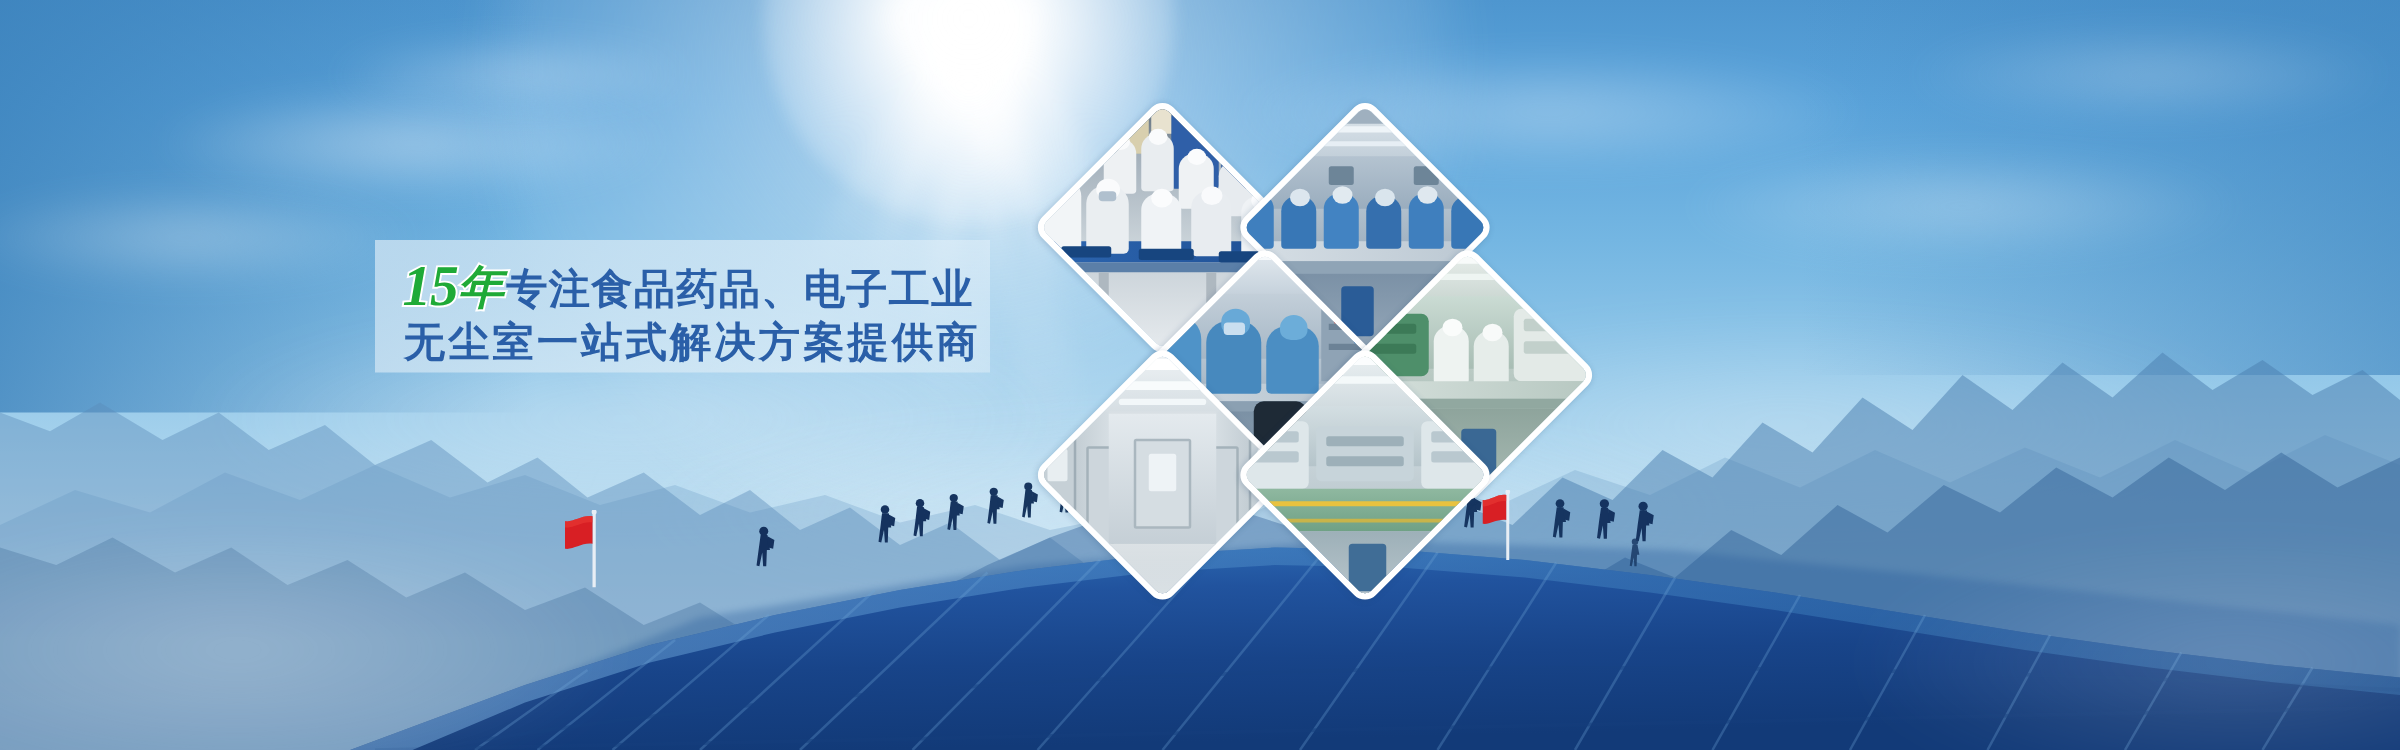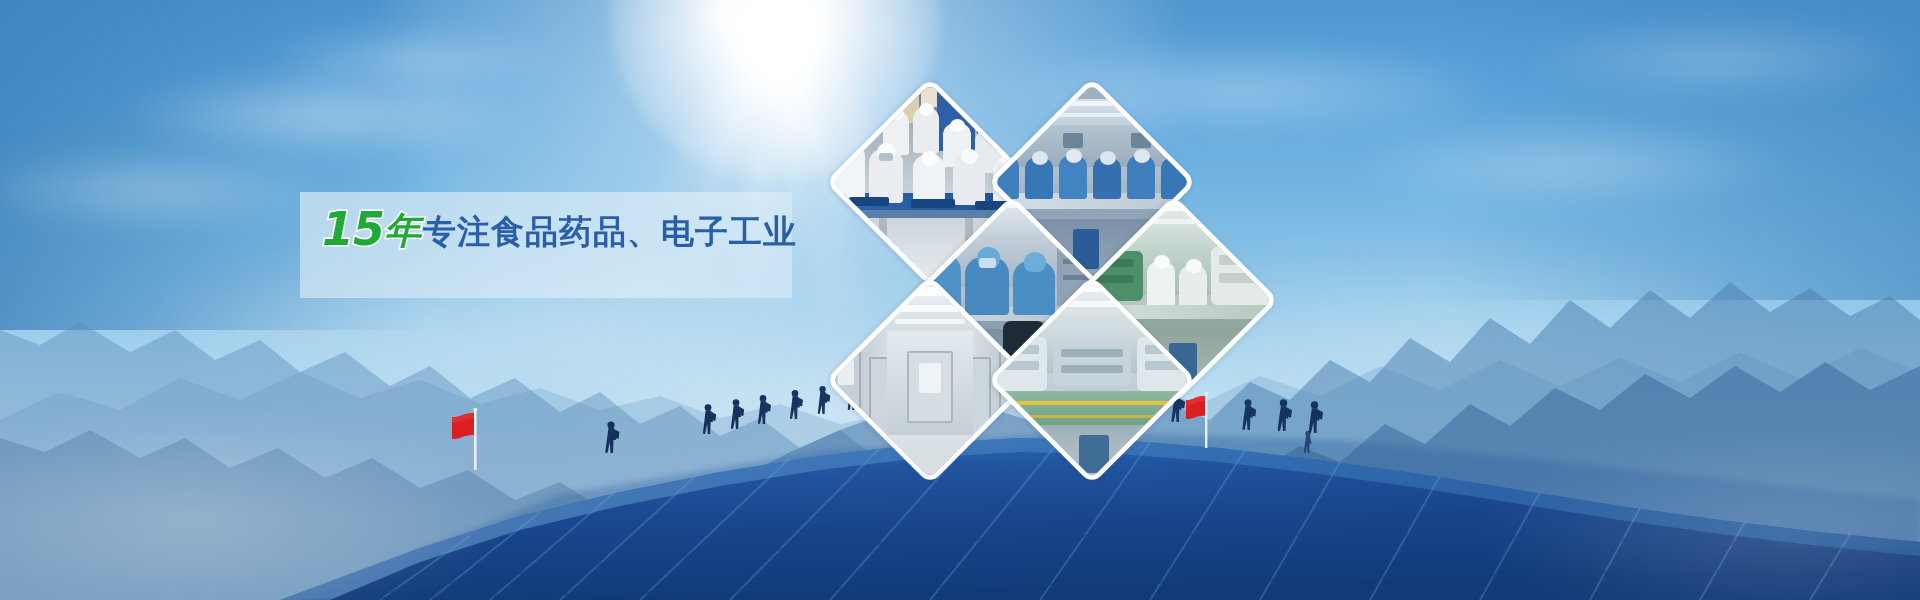--- a/index.html
+++ b/index.html
@@ -103,20 +103,21 @@
       rgba(203,226,242,.80) 0%,
       rgba(214,233,245,.74) 40%,
       rgba(228,241,249,.62) 72%,
       rgba(236,245,251,.42) 100%);
     padding:14px 0 0 22px;
   }
   .headline {
     white-space:nowrap;
     line-height:1;
     margin-bottom:4px;
+    font-family:Liberation Serif, serif;
   }
   .years {
     font-size:46px;
     font-weight:bold;
     font-style:italic;
     color:#1faa37;
     letter-spacing:-1px;
     -webkit-text-stroke:3px #ffffff;
     paint-order:stroke fill;
     text-shadow:
@@ -441,20 +442,21 @@
           <circle cx="8" cy="3.4" r="2.6"></circle>
           <path d="M6 5.8 L10 5.8 L11.5 13.8 L9.6 13.8 L9.3 23 L7.5 23 L7 16 L5.4 23 L3.8 22.5 L5 13 Z"></path>
         </g>
       </svg>
   </div>
 
   <div class="text-panel">
     <div class="headline">
       <span class="years">15</span><span class="years-unit">年</span><span class="head-rest">专注食品药品、电子工业</span>
     </div>
+    <div class="subline">无尘室一站式解决方案提供商</div>
   </div>
 
   <div class="collage">
 
     <div class="dia" style="left:16px; top:20px;">
       <div class="dia-inner">
         <div class="ph" style="background:linear-gradient(to bottom,#8d9aa6 0%,#aab6c0 28%,#c9d2d8 55%,#dfe5e9 100%);">
           <div class="ph-el" style="left:0;top:0;width:210px;height:46px;background:linear-gradient(to bottom,#5d6b78,#8e9ba7);"></div>
           <div class="ph-el" style="left:112px;top:14px;width:38px;height:60px;background:#2f5fa8;border-radius:3px;"></div>
           <div class="ph-el" style="left:152px;top:18px;width:30px;height:56px;background:#2a569c;border-radius:3px;"></div>

